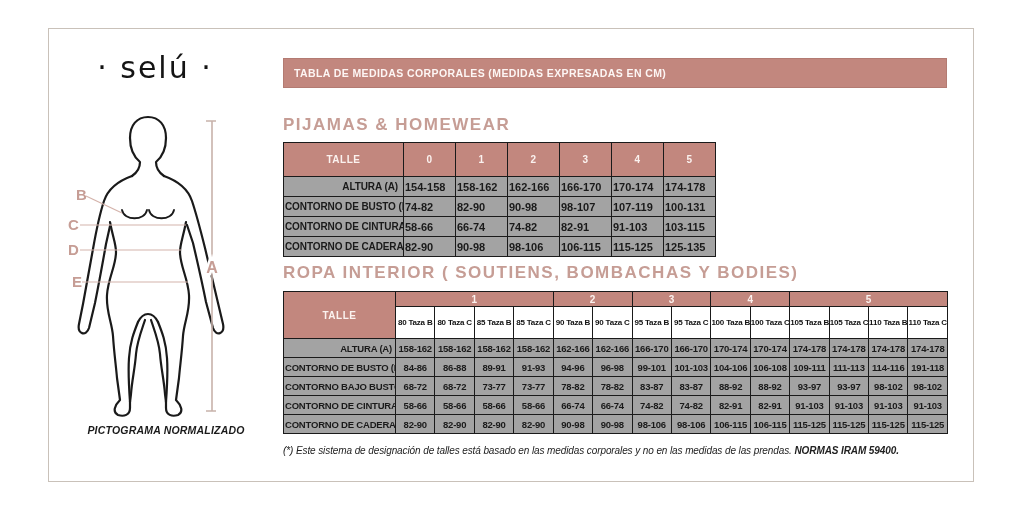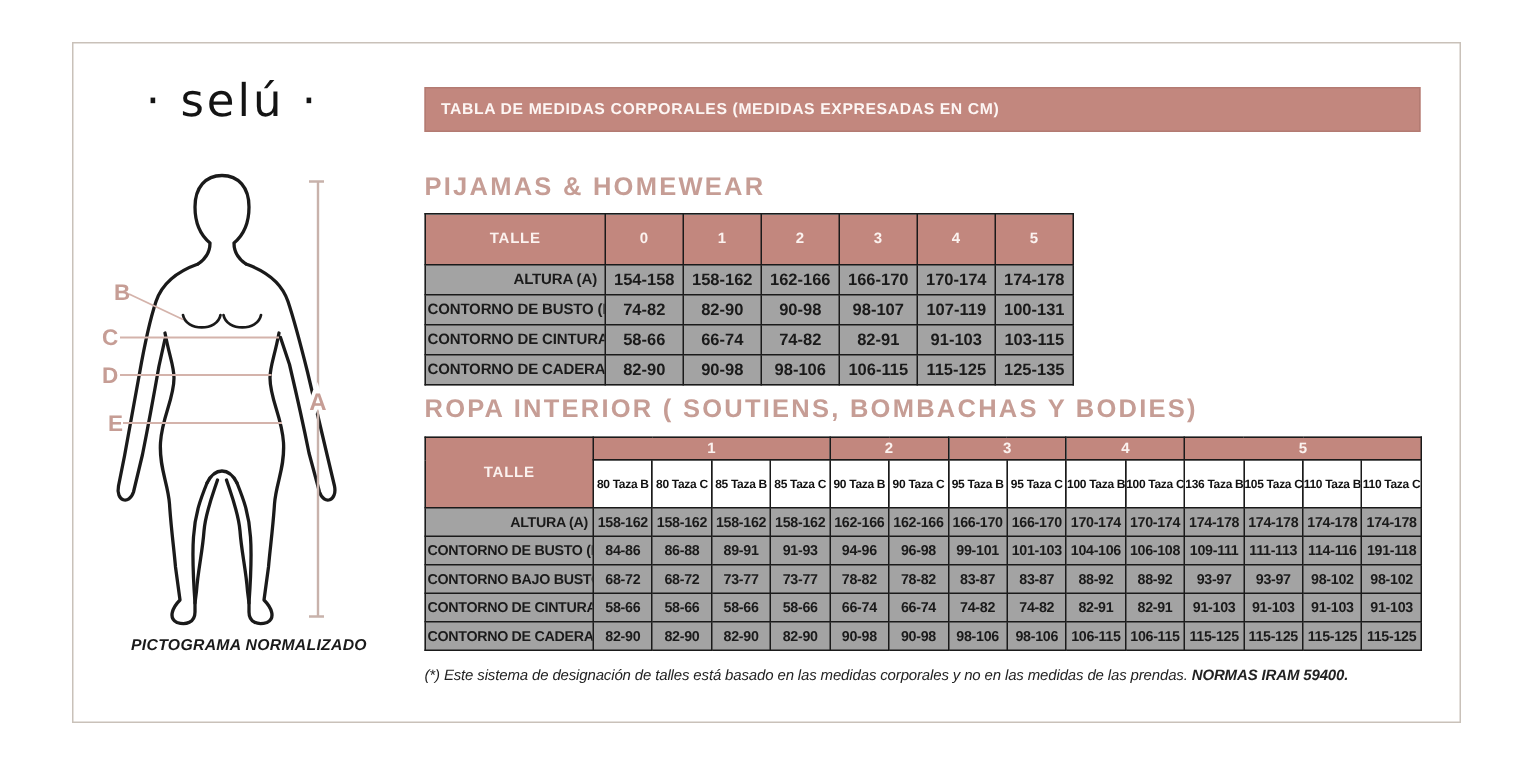--- a/index.html
+++ b/index.html
@@ -41,21 +41,21 @@
   th,td{box-sizing:border-box;overflow:hidden;white-space:nowrap;}
   
   #pijamas-table{position:absolute;left:283px;top:142px;width:433px;}
   #pijamas-table th,#pijamas-table td{border:1px solid #1a1a1a;}
   #pijamas-table thead th{
     background:#c2877e;color:#fbf2ef;font-size:10px;font-weight:bold;
     height:34px;letter-spacing:.5px;text-align:center;
   }
   #pijamas-table .corner{width:120px;}
   #pijamas-table tbody td{
-    height:20px;font-size:11px;font-weight:bold;text-align:center;
+    height:20px;font-size:11px;font-weight:bold;
   }
   #pijamas-table tbody td.rowlabel{
     text-align:right;padding-right:5px;font-size:10px;letter-spacing:-.1px;
   }
   
   #ropa-table{position:absolute;left:283px;top:291px;width:665px;}
   #ropa-table th,#ropa-table td{border:1px solid #1a1a1a;}
   #ropa-table thead th.corner{
     width:112px;background:#c2877e;color:#fbf2ef;
     font-size:10px;font-weight:bold;letter-spacing:.5px;
@@ -205,21 +205,21 @@
         <th>80 Taza B</th>
         <th>80 Taza C</th>
         <th>85 Taza B</th>
         <th>85 Taza C</th>
         <th>90 Taza B</th>
         <th>90 Taza C</th>
         <th>95 Taza B</th>
         <th>95 Taza C</th>
         <th>100 Taza B</th>
         <th>100 Taza C</th>
-        <th>136 Taza B</th>
+        <th>105 Taza B</th>
         <th>105 Taza C</th>
         <th>110 Taza B</th>
         <th>110 Taza C</th>
       </tr>
     </thead>
     <tbody>
       <tr>
         <td class="rowlabel">ALTURA (A)</td>
         <td>158-162</td>
         <td>158-162</td>

